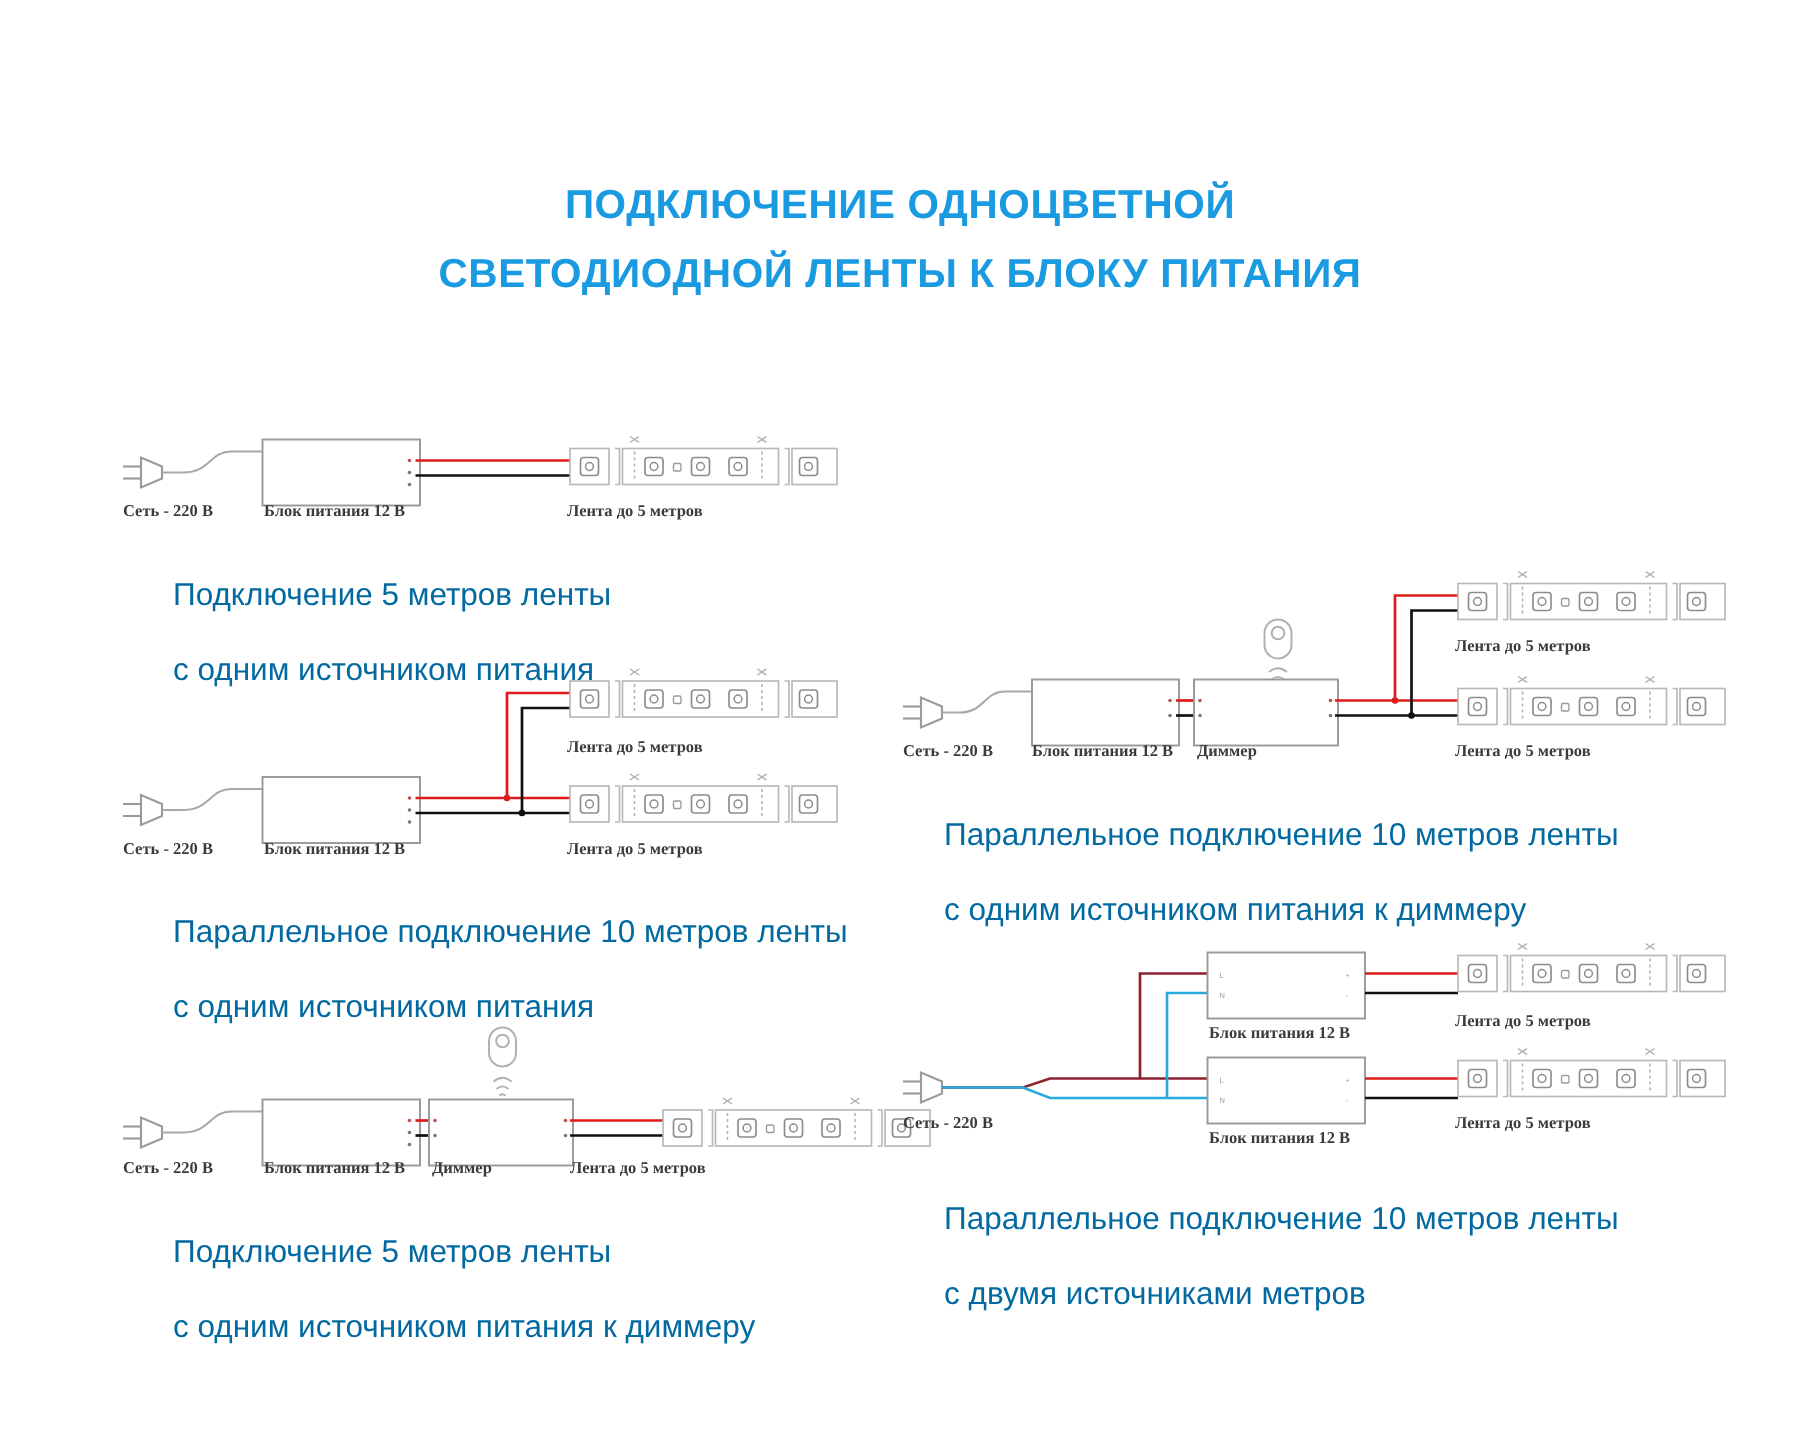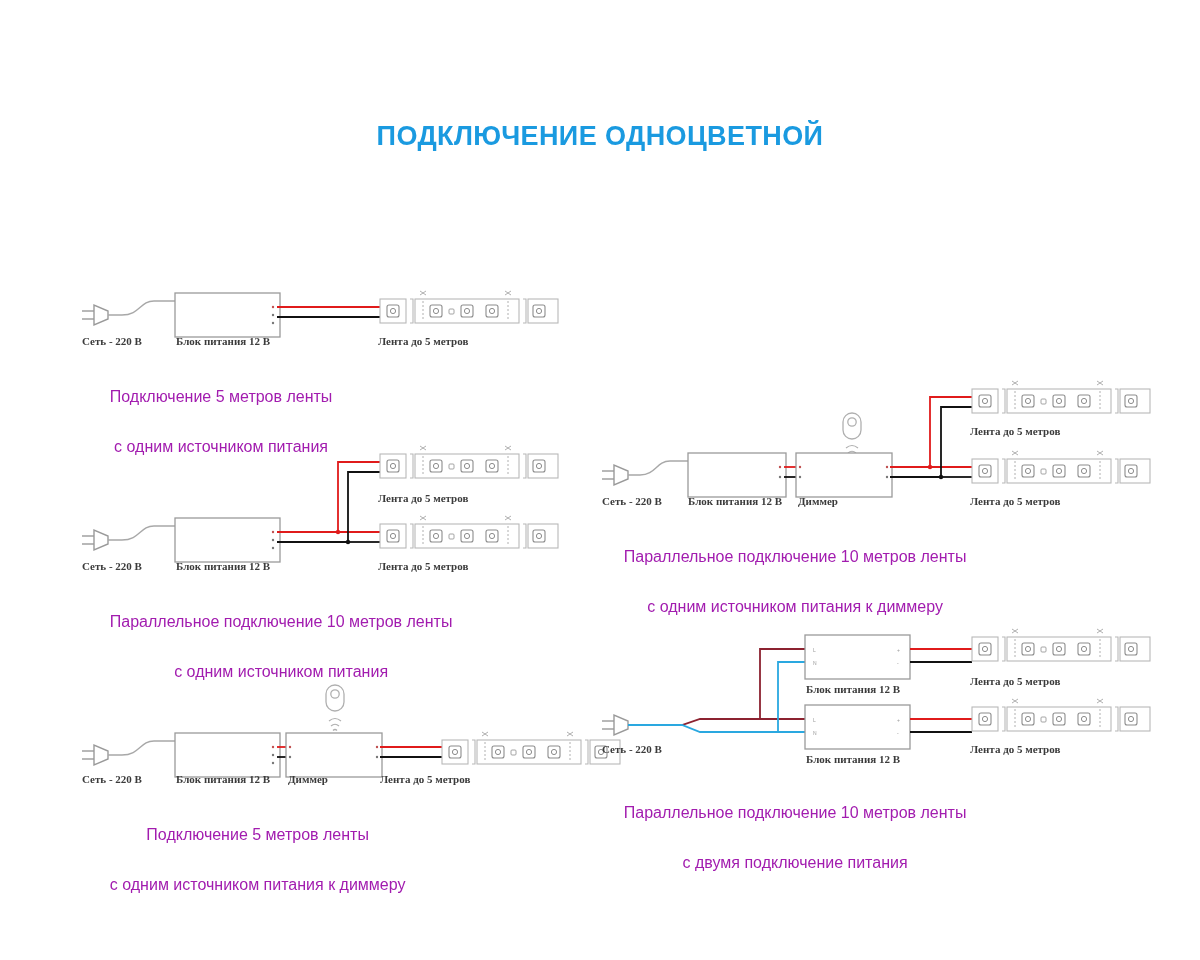--- a/index.html
+++ b/index.html
@@ -21,41 +21,41 @@
     margin-top:41px;
   }
   .title .l2{display:block;}
 
   .diagram{position:absolute;}
 
   svg{display:block;overflow:visible;}
 
   .cap{
     position:absolute;
-    color:#a21caf;
-    font-size:16px;
+    color:#0369a1;
+    font-size:21px;
     line-height:25px;
     font-weight:normal;
     white-space:pre;
-    text-align:center;
   }
   .lbl{
     position:absolute;
     color:#3b3b3b;
     font-size:11px;
     font-weight:bold;
     white-space:nowrap;
     font-family:Liberation Serif, serif;
   }
 </style>
 </head>
 <body>
 
 <div class="title">
   <span>ПОДКЛЮЧЕНИЕ ОДНОЦВЕТНОЙ</span>
+  <span class="l2">СВЕТОДИОДНОЙ ЛЕНТЫ К БЛОКУ ПИТАНИЯ</span>
 </div>
 
 <div class="diagram" style="left:80px;top:285px;">
   <svg width="500" height="60" viewBox="0 0 500 60">
 
     <g fill="none" stroke="#9a9a9a" stroke-width="1.4">
       <line x1="2" y1="26" x2="14" y2="26"></line>
       <line x1="2" y1="34" x2="14" y2="34"></line>
       <path d="M14 20 L14 40 L28 34 L28 26 Z"></path>
       <path d="M28 30 L42 30 C60 30 60 16 74 16 L95 16" stroke="#a8a8a8"></path>
@@ -483,15 +483,15 @@
       <circle cx="459" cy="38" r="2.6" fill="#fff" stroke="#8c8c8c" stroke-width="1"></circle>
     </g>
   </svg>
   <div class="lbl" style="left:370px;top:50px;">Лента до 5 метров</div>
   <div class="lbl" style="left:206px;top:58px;">Блок питания 12 В</div>
   <div class="lbl" style="left:2px;top:118px;">Сеть - 220 В</div>
   <div class="lbl" style="left:370px;top:118px;">Лента до 5 метров</div>
   <div class="lbl" style="left:206px;top:128px;">Блок питания 12 В</div>
   <div class="cap" style="left:6px;top:150px;">
     <span>Параллельное подключение 10 метров ленты</span><br>
-    <span>с двумя подключение питания</span>
+    <span>с двумя источниками метров</span>
   </div>
 </div>
 
 </body></html>

